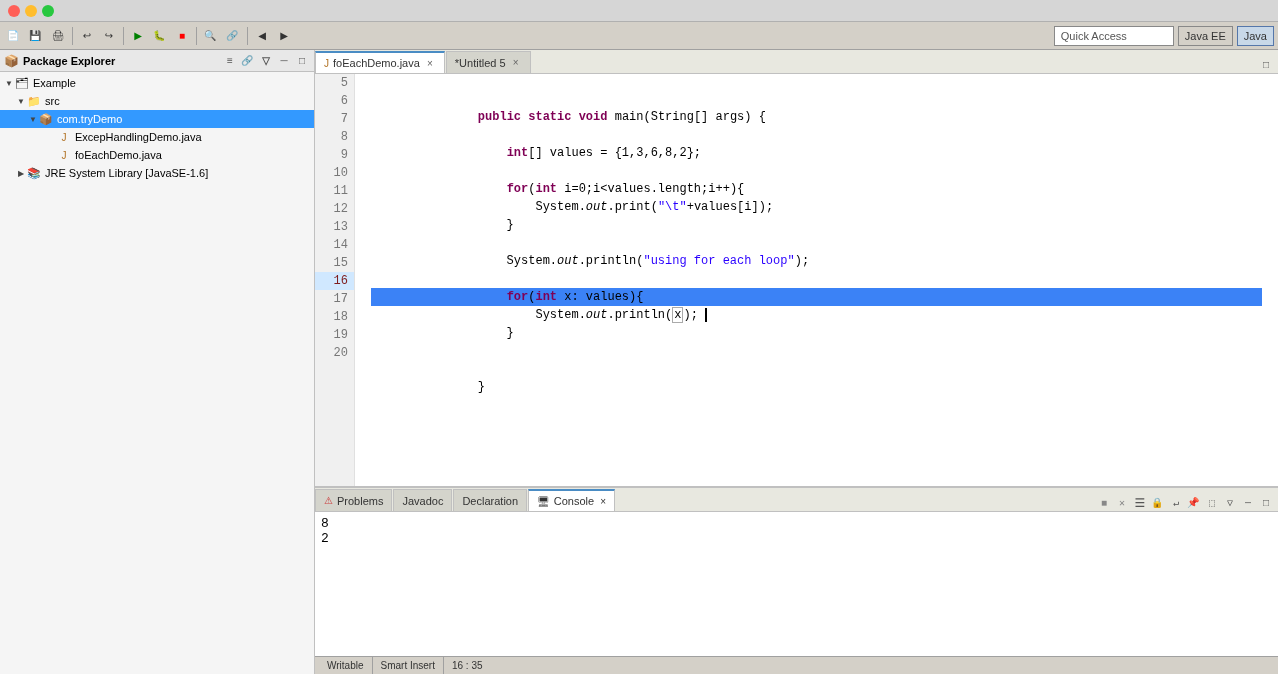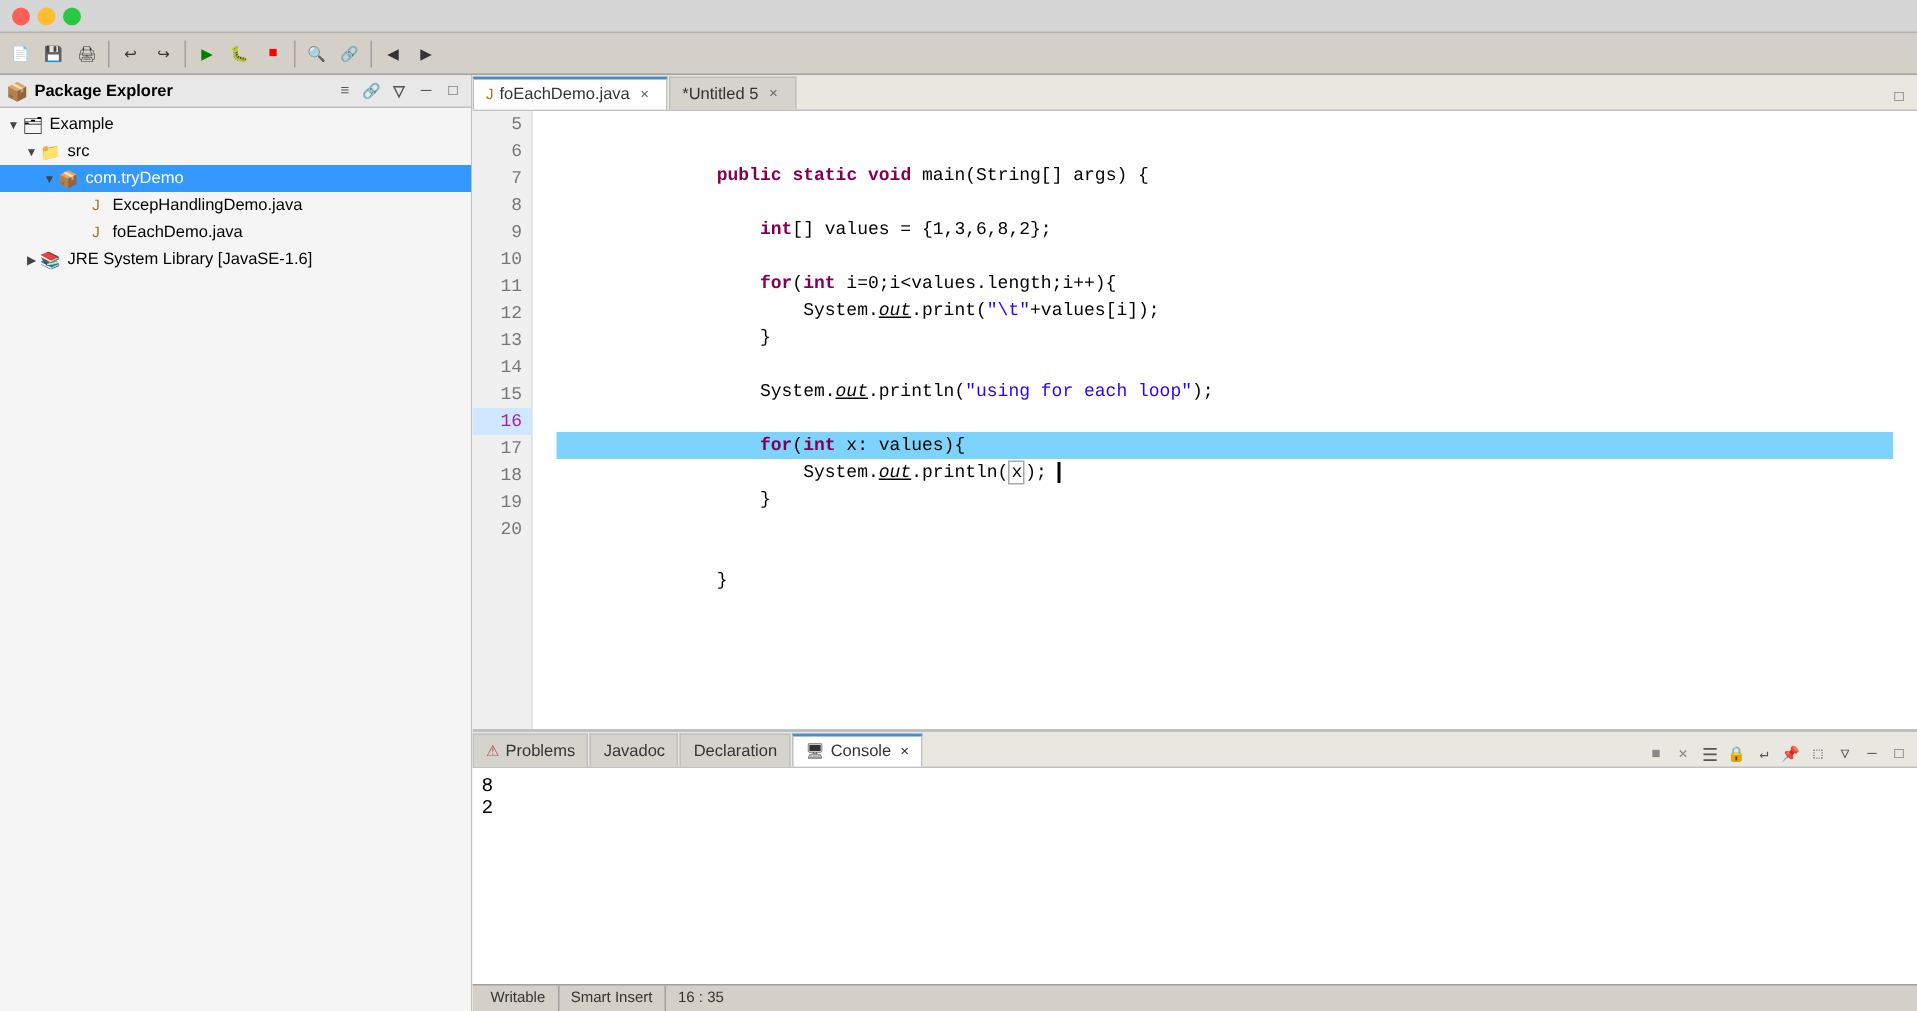--- a/index.html
+++ b/index.html
@@ -195,43 +195,43 @@
       color: #777;
       user-select: none;
     }
     .line-number {
       display: block;
       padding: 0 6px 0 4px;
       height: 18px;
       line-height: 18px;
       cursor: pointer;
     }
-    .line-number.current { background: #d0e8ff; color: #a21caf; }
+    .line-number.current { background: #d0e8ff; color: #7f1d1d; }
     .code-lines {
       flex: 1;
       padding: 16px;
       overflow: visible;
     }
     .code-line {
       height: 18px;
       line-height: 18px;
       padding: 0 6px;
       white-space: pre;
       font-family: 'Courier New', monospace;
       font-size: 12px;
       color: #000;
     }
     .code-line.current-line {
-      background: #7dd3fc;
+      background: #3b82f6;
     }
 
     
     .kw { color: #7f0055; font-weight: bold; }
     .str { color: #2a00ff; }
-    .italic { font-style: italic; text-decoration: underline; }
+    .italic { font-style: italic; }
     .cursor-pos { border-right: 2px solid #000; }
 
     
     .bottom-panel {
       height: 170px;
       border-top: 2px solid #c0c0c0;
       display: flex;
       flex-direction: column;
       background: white;
     }
@@ -341,20 +341,27 @@
   <button class="toolbar-btn" style="color:green;">▶</button>
   <button class="toolbar-btn" style="color:#884;">🐛</button>
   <button class="toolbar-btn" style="color:red;">■</button>
   <div class="toolbar-separator"></div>
   <button class="toolbar-btn">🔍</button>
   <button class="toolbar-btn">🔗</button>
   <div class="toolbar-separator"></div>
   <button class="toolbar-btn">◀</button>
   <button class="toolbar-btn">▶</button>
 
+  <div class="toolbar-right">
+    <div class="quick-access-box">
+      <span>Quick Access</span>
+    </div>
+    <button class="perspective-btn">Java EE</button>
+    <button class="perspective-btn" style="background:#c8d8e8; border:1px solid #5577aa;">Java</button>
+  </div>
 </div>
 
 <div class="main-layout">
 
   <div class="left-panel">
     <div class="panel-header">
       <span style="font-size:12px;">📦</span>
       <span>Package Explorer</span>
       <div class="panel-header-icons">
         <div class="panel-header-icon">≡</div>

